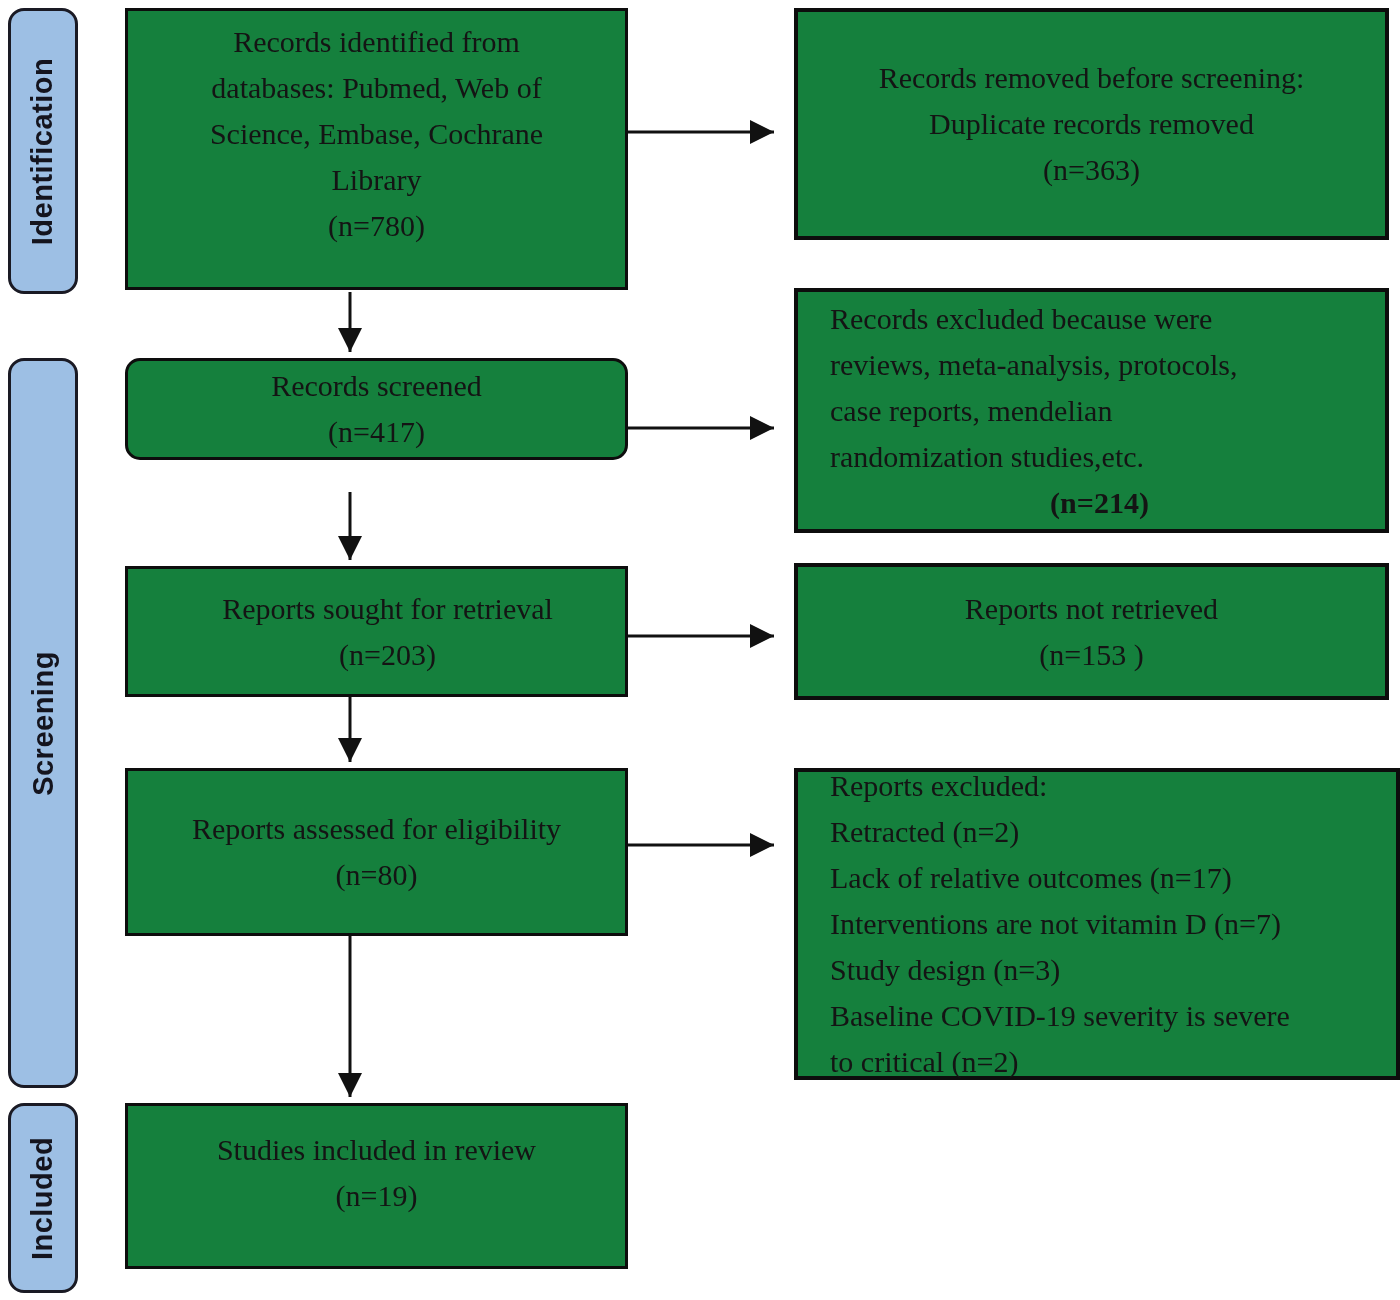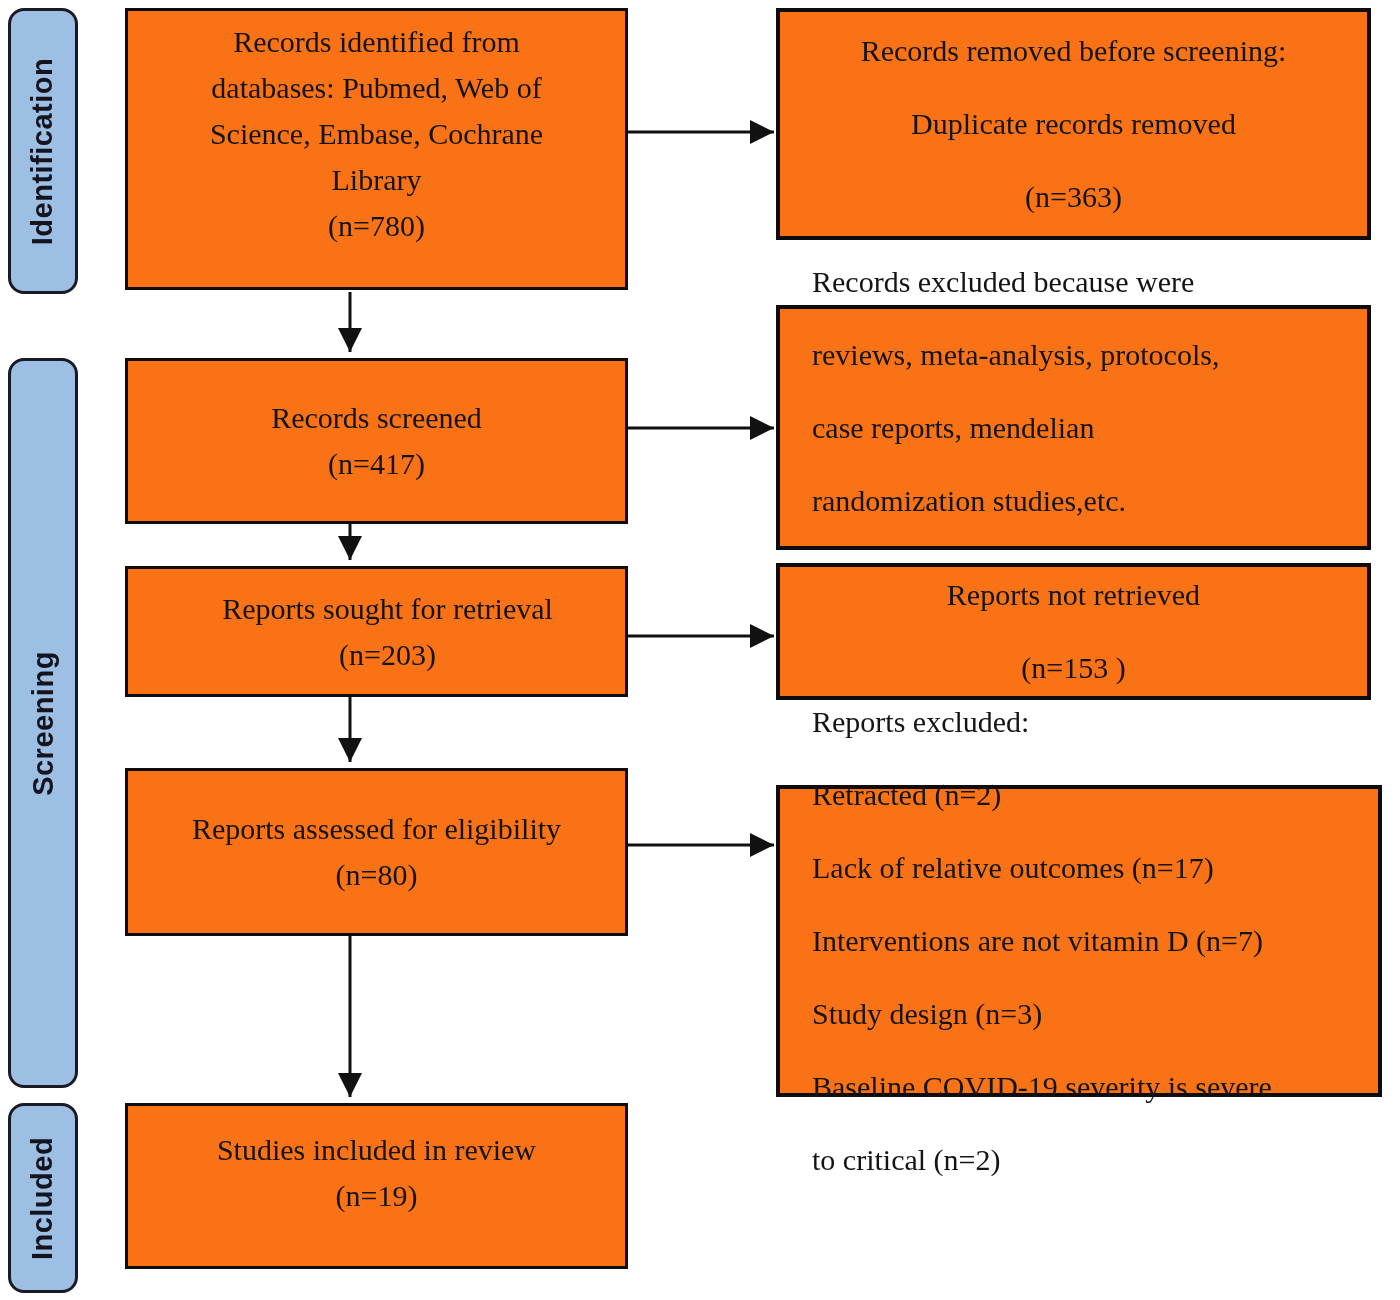--- a/index.html
+++ b/index.html
@@ -42,36 +42,36 @@
     transform: rotate(-90deg);
     white-space: nowrap;
     font-family: "Liberation Sans", sans-serif;
     font-weight: bold;
     font-size: 29px;
     letter-spacing: 0.5px;
     color: #14141e;
   }
   .box {
     position: absolute;
-    background: #f97316;
+    background: #15803d;
     box-sizing: border-box;
     display: flex;
     flex-direction: column;
     justify-content: center;
     font-size: 30px;
     line-height: 46px;
   }
   .flow-box { left: 125px; width: 503px; border: 3px solid var(--box-border); text-align: center; padding: 4px 14px; }
-  .side-box { left: 776px; width: 595px; border: 4px solid var(--box-border); padding: 6px 16px; gap: 27px; }
+  .side-box { left: 794px; width: 595px; border: 4px solid var(--box-border); padding: 6px 16px; }
   .side-box.centered { text-align: center; }
-  .side-box.lefted   { text-align: left; padding-left: 32px; margin-top: 17px; }
+  .side-box.lefted   { text-align: left; padding-left: 32px; }
   .line { display: block; }
   .line.center { text-align: center; font-weight: bold; }
   #box-identified { top: 8px;    height: 282px; padding-bottom: 34px; }
-  #box-screened   { top: 358px;  height: 166px; }
+  #box-screened   { top: 358px;  height: 102px; border-radius: 15px; }
   #box-sought     { top: 566px;  height: 131px; padding-left: 36px; }
   #box-assessed   { top: 768px;  height: 168px; }
   #box-included   { top: 1103px; height: 166px; padding-bottom: 30px; }
   #side-removed       { top: 8px;   height: 232px; }
   #side-excluded      { top: 288px; height: 245px; }
   #side-notretrieved  { top: 563px; height: 137px; }
   #side-reportsexcl   { top: 768px; height: 312px; width: 606px; }
   #stage-identification { top: 8px;    height: 286px; }
   #stage-screening      { top: 358px;  height: 730px; }
   #stage-included       { top: 1103px; height: 190px; }

